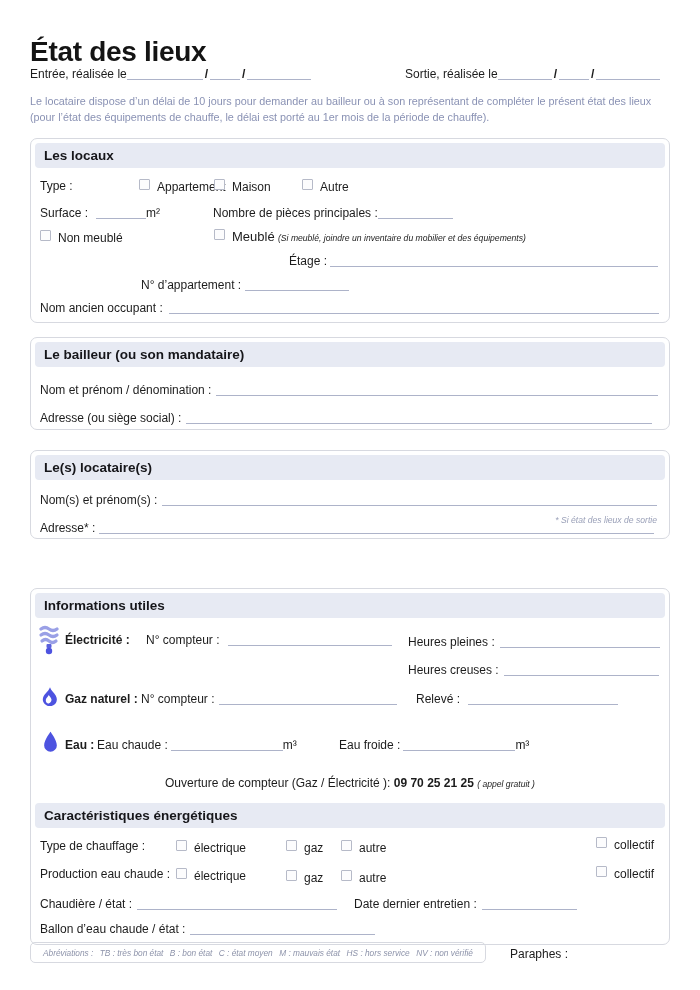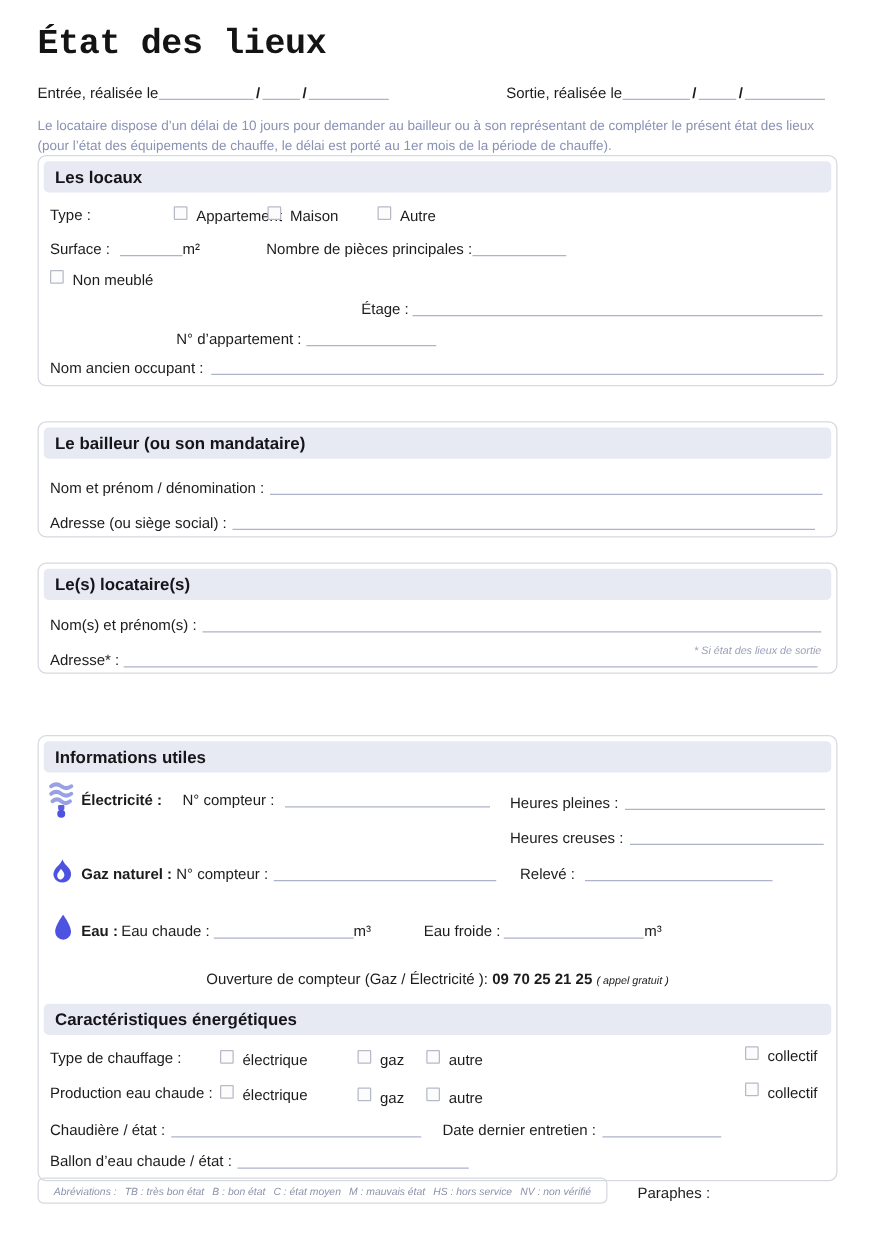--- a/index.html
+++ b/index.html
@@ -2,21 +2,21 @@
 <html><head>
 <meta charset="utf-8">
 <style>
   html,body{margin:0;padding:0;}
   body{
     width:700px;height:990px;background:#ffffff;position:relative;
     font-family:"Liberation Sans", sans-serif;color:#1c1c1c;overflow:hidden;
   }
   .abs{position:absolute;white-space:nowrap;font-size:12px;line-height:14px;}
   .b{font-weight:700;}
-  h1{position:absolute;left:30px;top:20px;margin:0;font-size:28px;letter-spacing:-0.3px;color:#141414;font-family:Liberation Mono, monospace;}
+  h1{position:absolute;left:30px;top:36px;margin:0;font-size:28px;letter-spacing:-0.3px;color:#141414;}
   .fl{display:inline-block;border-bottom:1px solid #adb3c9;height:12px;vertical-align:-2px;}
   .slash{font-weight:600;margin:0 2px;}
   .notice{position:absolute;left:30px;top:94px;width:640px;font-size:10.8px;line-height:1.45;color:#8a92b4;white-space:normal;}
   .sec{position:absolute;left:30px;width:640px;border:1px solid #d7d9e0;border-radius:7px;background:#fff;box-sizing:border-box;}
   .band{position:absolute;left:4px;right:4px;top:4px;height:25px;background:#e7eaf3;border-radius:4px;
         display:flex;align-items:center;padding:0 9px;font-weight:700;font-size:13.5px;box-sizing:border-box;color:#16161a;}
   .cb{display:inline-block;width:9px;height:9px;border:1px solid #b6bac8;background:#fcfcfd;vertical-align:1px;margin-right:7px;border-radius:1px;}
   .small-i{font-style:italic;font-size:8.6px;}
   .gray-note{font-style:italic;font-size:8.6px;color:#9aa0b8;}
   .footerbox{position:absolute;left:30px;top:942px;width:456px;height:21px;border:1px solid #d7d9e0;border-radius:5px;
@@ -33,32 +33,33 @@
 <div class="abs" style="left:30px;top:67px;">
   <span>Entrée, réalisée le</span><span class="fl" style="width:76px;"></span><span class="slash">/</span><span class="fl" style="width:30px;"></span><span class="slash">/</span><span class="fl" style="width:64px;"></span>
 </div>
 
 <div class="abs" style="left:405px;top:67px;">
   <span>Sortie, réalisée le</span><span class="fl" style="width:54px;"></span><span class="slash">/</span><span class="fl" style="width:30px;"></span><span class="slash">/</span><span class="fl" style="width:64px;"></span>
 </div>
 
 <div class="notice">Le locataire dispose d’un délai de 10 jours pour demander au bailleur ou à son représentant de compléter le présent état des lieux (pour l’état des équipements de chauffe, le délai est porté au 1er mois de la période de chauffe).</div>
 
-<div class="sec" style="top:124px;height:185px;padding-left:20px;">
+<div class="sec" style="top:138px;height:185px;padding-left:20px;">
   <div class="band">Les locaux</div>
 
   <span class="abs" style="left:9px;top:40px;">Type :</span>
   <span class="abs" style="left:64px;top:40px;margin-left:44px;"><span class="cb"></span><span>Appartement</span></span>
   <span class="abs" style="left:183px;top:40px;"><span class="cb"></span><span>Maison</span></span>
   <span class="abs" style="left:271px;top:40px;"><span class="cb"></span><span>Autre</span></span>
 
   <span class="abs" style="left:9px;top:67px;"><span>Surface :</span><span class="fl" style="width:50px;margin-left:8px;"></span><span>m²</span></span>
   <span class="abs" style="left:182px;top:67px;"><span>Nombre de pièces principales :</span><span class="fl" style="width:75px;"></span></span>
 
   <span class="abs" style="left:9px;top:91px;"><span class="cb"></span><span>Non meublé</span></span>
+  <span class="abs" style="left:183px;top:90px;"><span class="cb"></span><span class="ml13">Meublé</span> <span class="small-i">(Si meublé, joindre un inventaire du mobilier et des équipements)</span></span>
 
   <span class="abs" style="left:258px;top:115px;"><span>Étage :</span><span class="fl" style="width:328px;margin-left:3px;"></span></span>
 
   <span class="abs" style="left:110px;top:139px;"><span>N° d’appartement :</span><span class="fl" style="width:104px;margin-left:4px;"></span></span>
 
   <span class="abs" style="left:9px;top:162px;"><span>Nom ancien occupant :</span><span class="fl" style="width:490px;margin-left:6px;"></span></span>
 </div>
 
 <div class="sec" style="top:337px;height:93px;">
   <div class="band">Le bailleur (ou son mandataire)</div>

